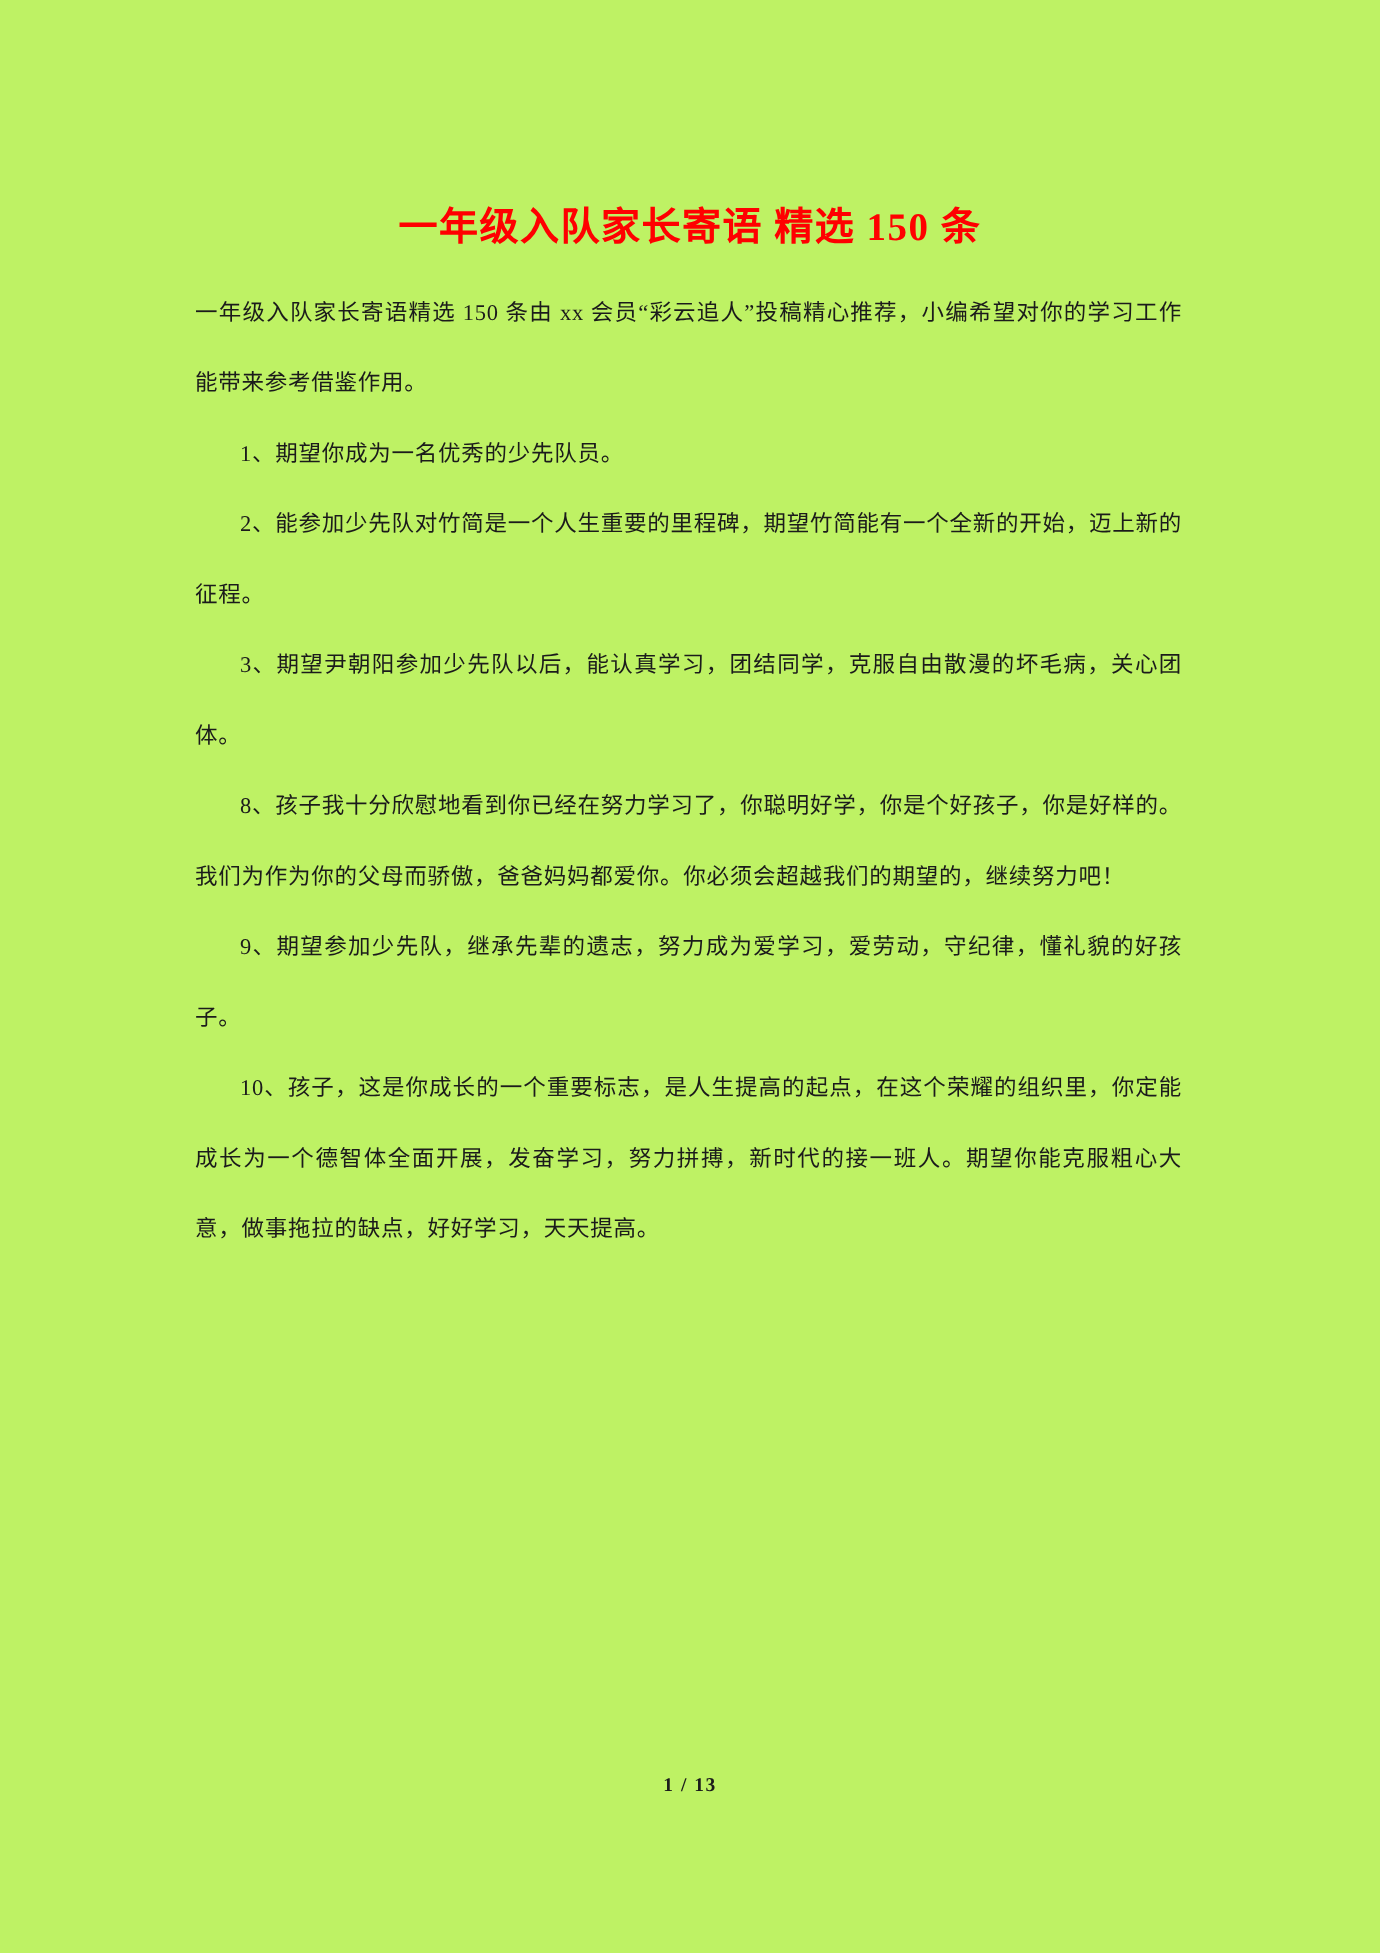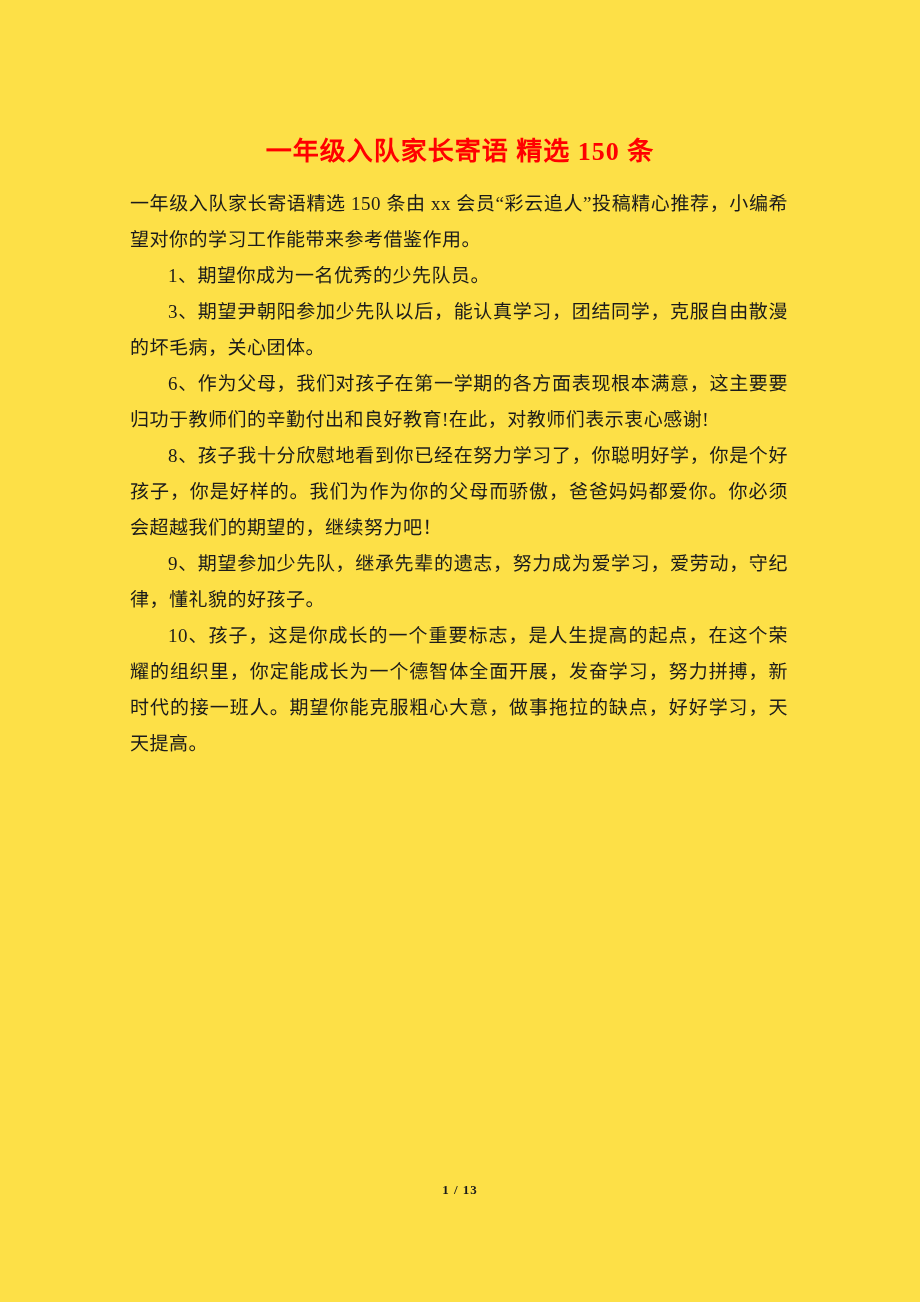--- a/index.html
+++ b/index.html
@@ -10,42 +10,42 @@
     width: 920px;
     height: 1302px;
     background: #ffffff;
     position: relative;
     overflow: hidden;
     font-family: "Liberation Serif", "DejaVu Serif", serif;
   }
   .doc-page {
     position: absolute;
     inset: 0;
-    background: #fde047;
+    background: #bef264;
   }
   .doc-title {
     position: absolute;
     top: 130px;
     left: 0;
     width: 920px;
     margin: 0;
     text-align: center;
     font-size: 26px;
     font-weight: 700;
     color: #ff0000;
     letter-spacing: 1px;
     font-family: "Liberation Serif", "DejaVu Serif", serif;
   }
   .doc-body {
     position: absolute;
     top: 186px;
     left: 130px;
     width: 658px;
-    font-size: 19px;
-    line-height: 36px;
+    font-size: 15px;
+    line-height: 47px;
     color: #1b1b1b;
     text-align: justify;
     text-justify: inter-ideograph;
     letter-spacing: 0.5px;
   }
   .doc-body p {
     margin: 0;
     padding: 0;
     text-indent: 2em;
   }
@@ -68,22 +68,22 @@
 </head>
 <body>
 
 <div class="doc-page">
 
   <h1 class="doc-title">一年级入队家长寄语 精选 150 条</h1>
 
   <div class="doc-body">
     <p class="intro">一年级入队家长寄语精选 150 条由 xx 会员“彩云追人”投稿精心推荐，小编希望对你的学习工作能带来参考借鉴作用。</p>
     <p>1、期望你成为一名优秀的少先队员。</p>
+    <p>2、能参加少先队对竹简是一个人生重要的里程碑，期望竹简能有一个全新的开始，迈上新的征程。</p>
     <p>3、期望尹朝阳参加少先队以后，能认真学习，团结同学，克服自由散漫的坏毛病，关心团体。</p>
-    <p>6、作为父母，我们对孩子在第一学期的各方面表现根本满意，这主要要归功于教师们的辛勤付出和良好教育!在此，对教师们表示衷心感谢!</p>
     <p>8、孩子我十分欣慰地看到你已经在努力学习了，你聪明好学，你是个好孩子，你是好样的。我们为作为你的父母而骄傲，爸爸妈妈都爱你。你必须会超越我们的期望的，继续努力吧！</p>
     <p>9、期望参加少先队，继承先辈的遗志，努力成为爱学习，爱劳动，守纪律，懂礼貌的好孩子。</p>
     <p>10、孩子，这是你成长的一个重要标志，是人生提高的起点，在这个荣耀的组织里，你定能成长为一个德智体全面开展，发奋学习，努力拼搏，新时代的接一班人。期望你能克服粗心大意，做事拖拉的缺点，好好学习，天天提高。</p>
   </div>
 
   <div class="page-footer">1 / 13</div>
 
 </div>
 
 </body></html>

